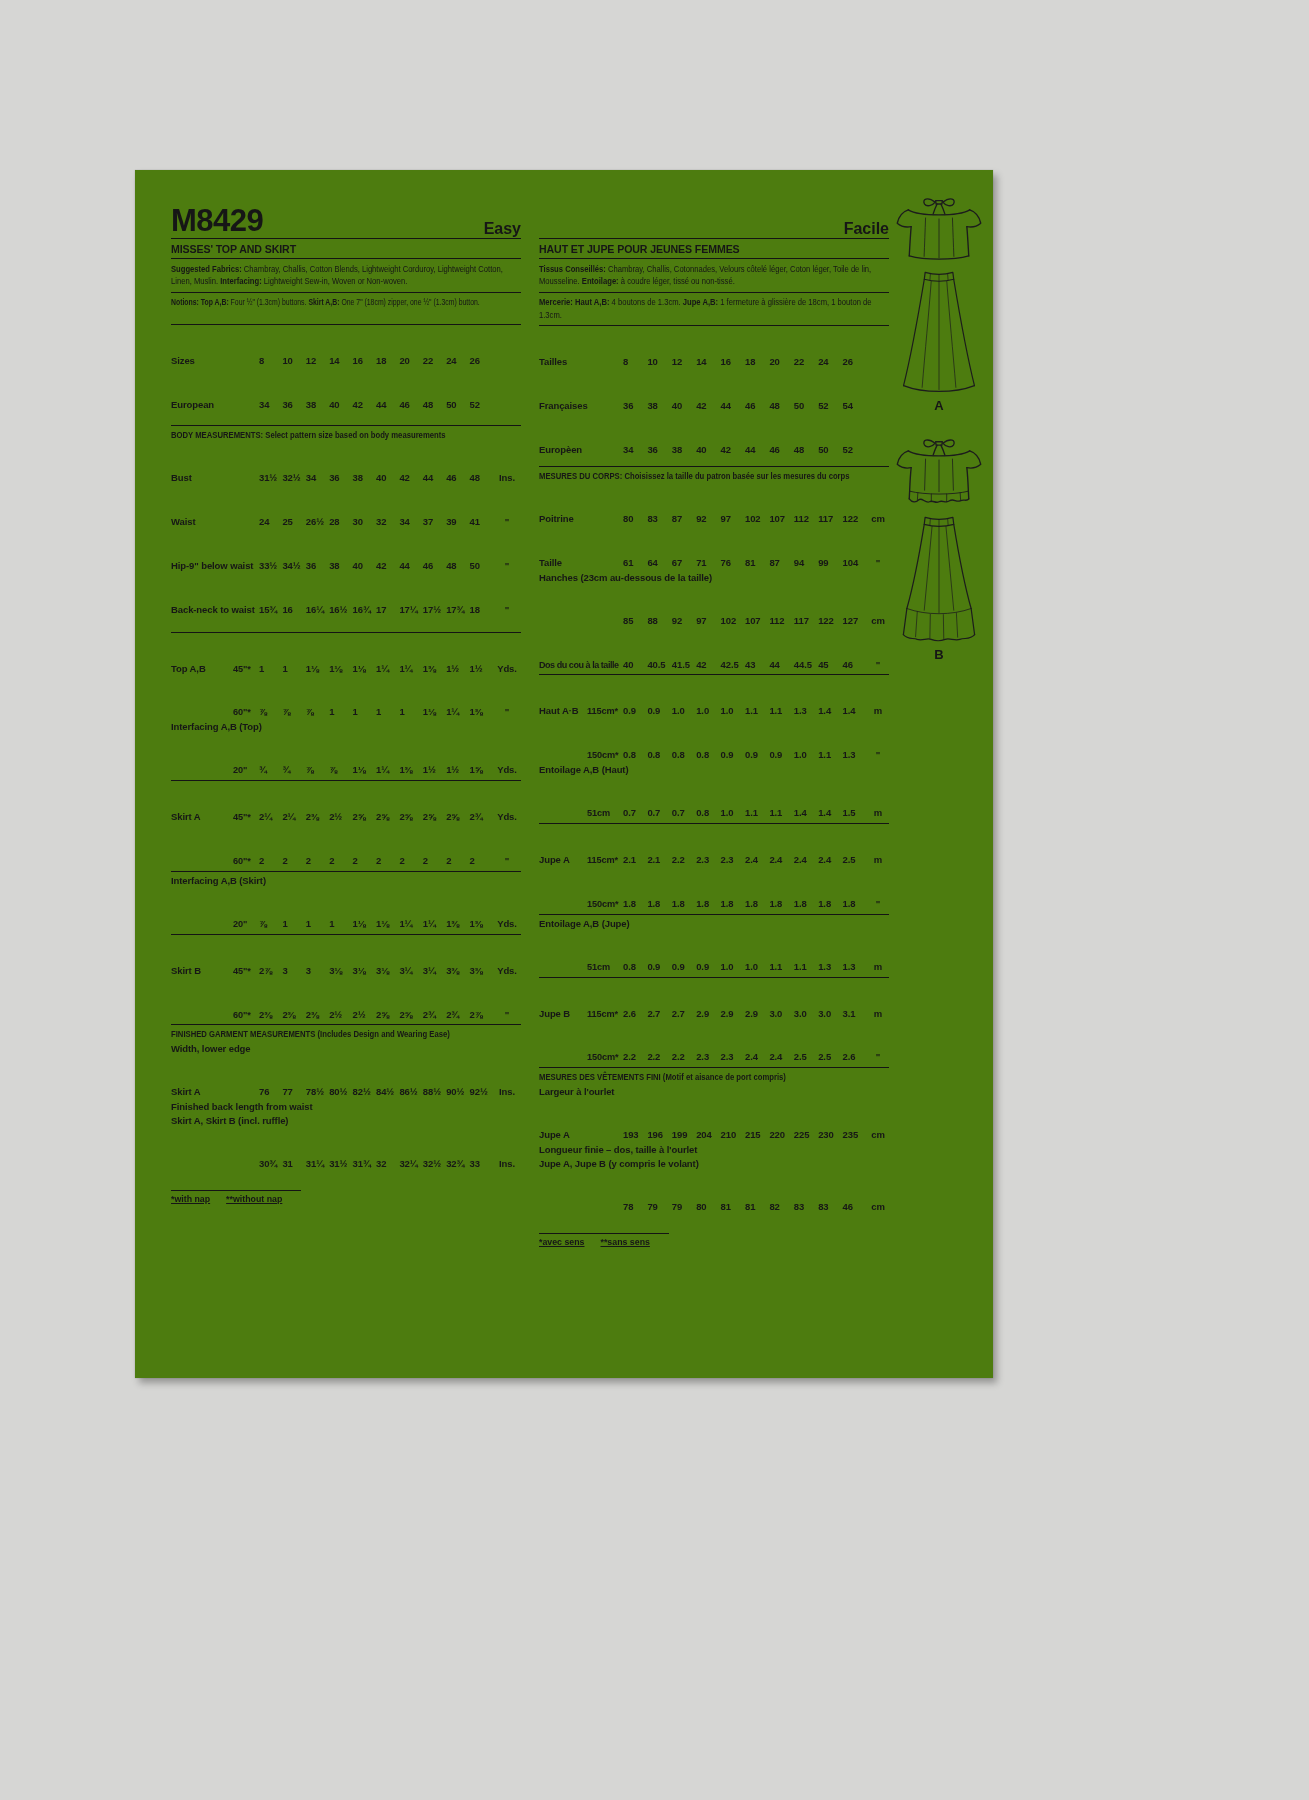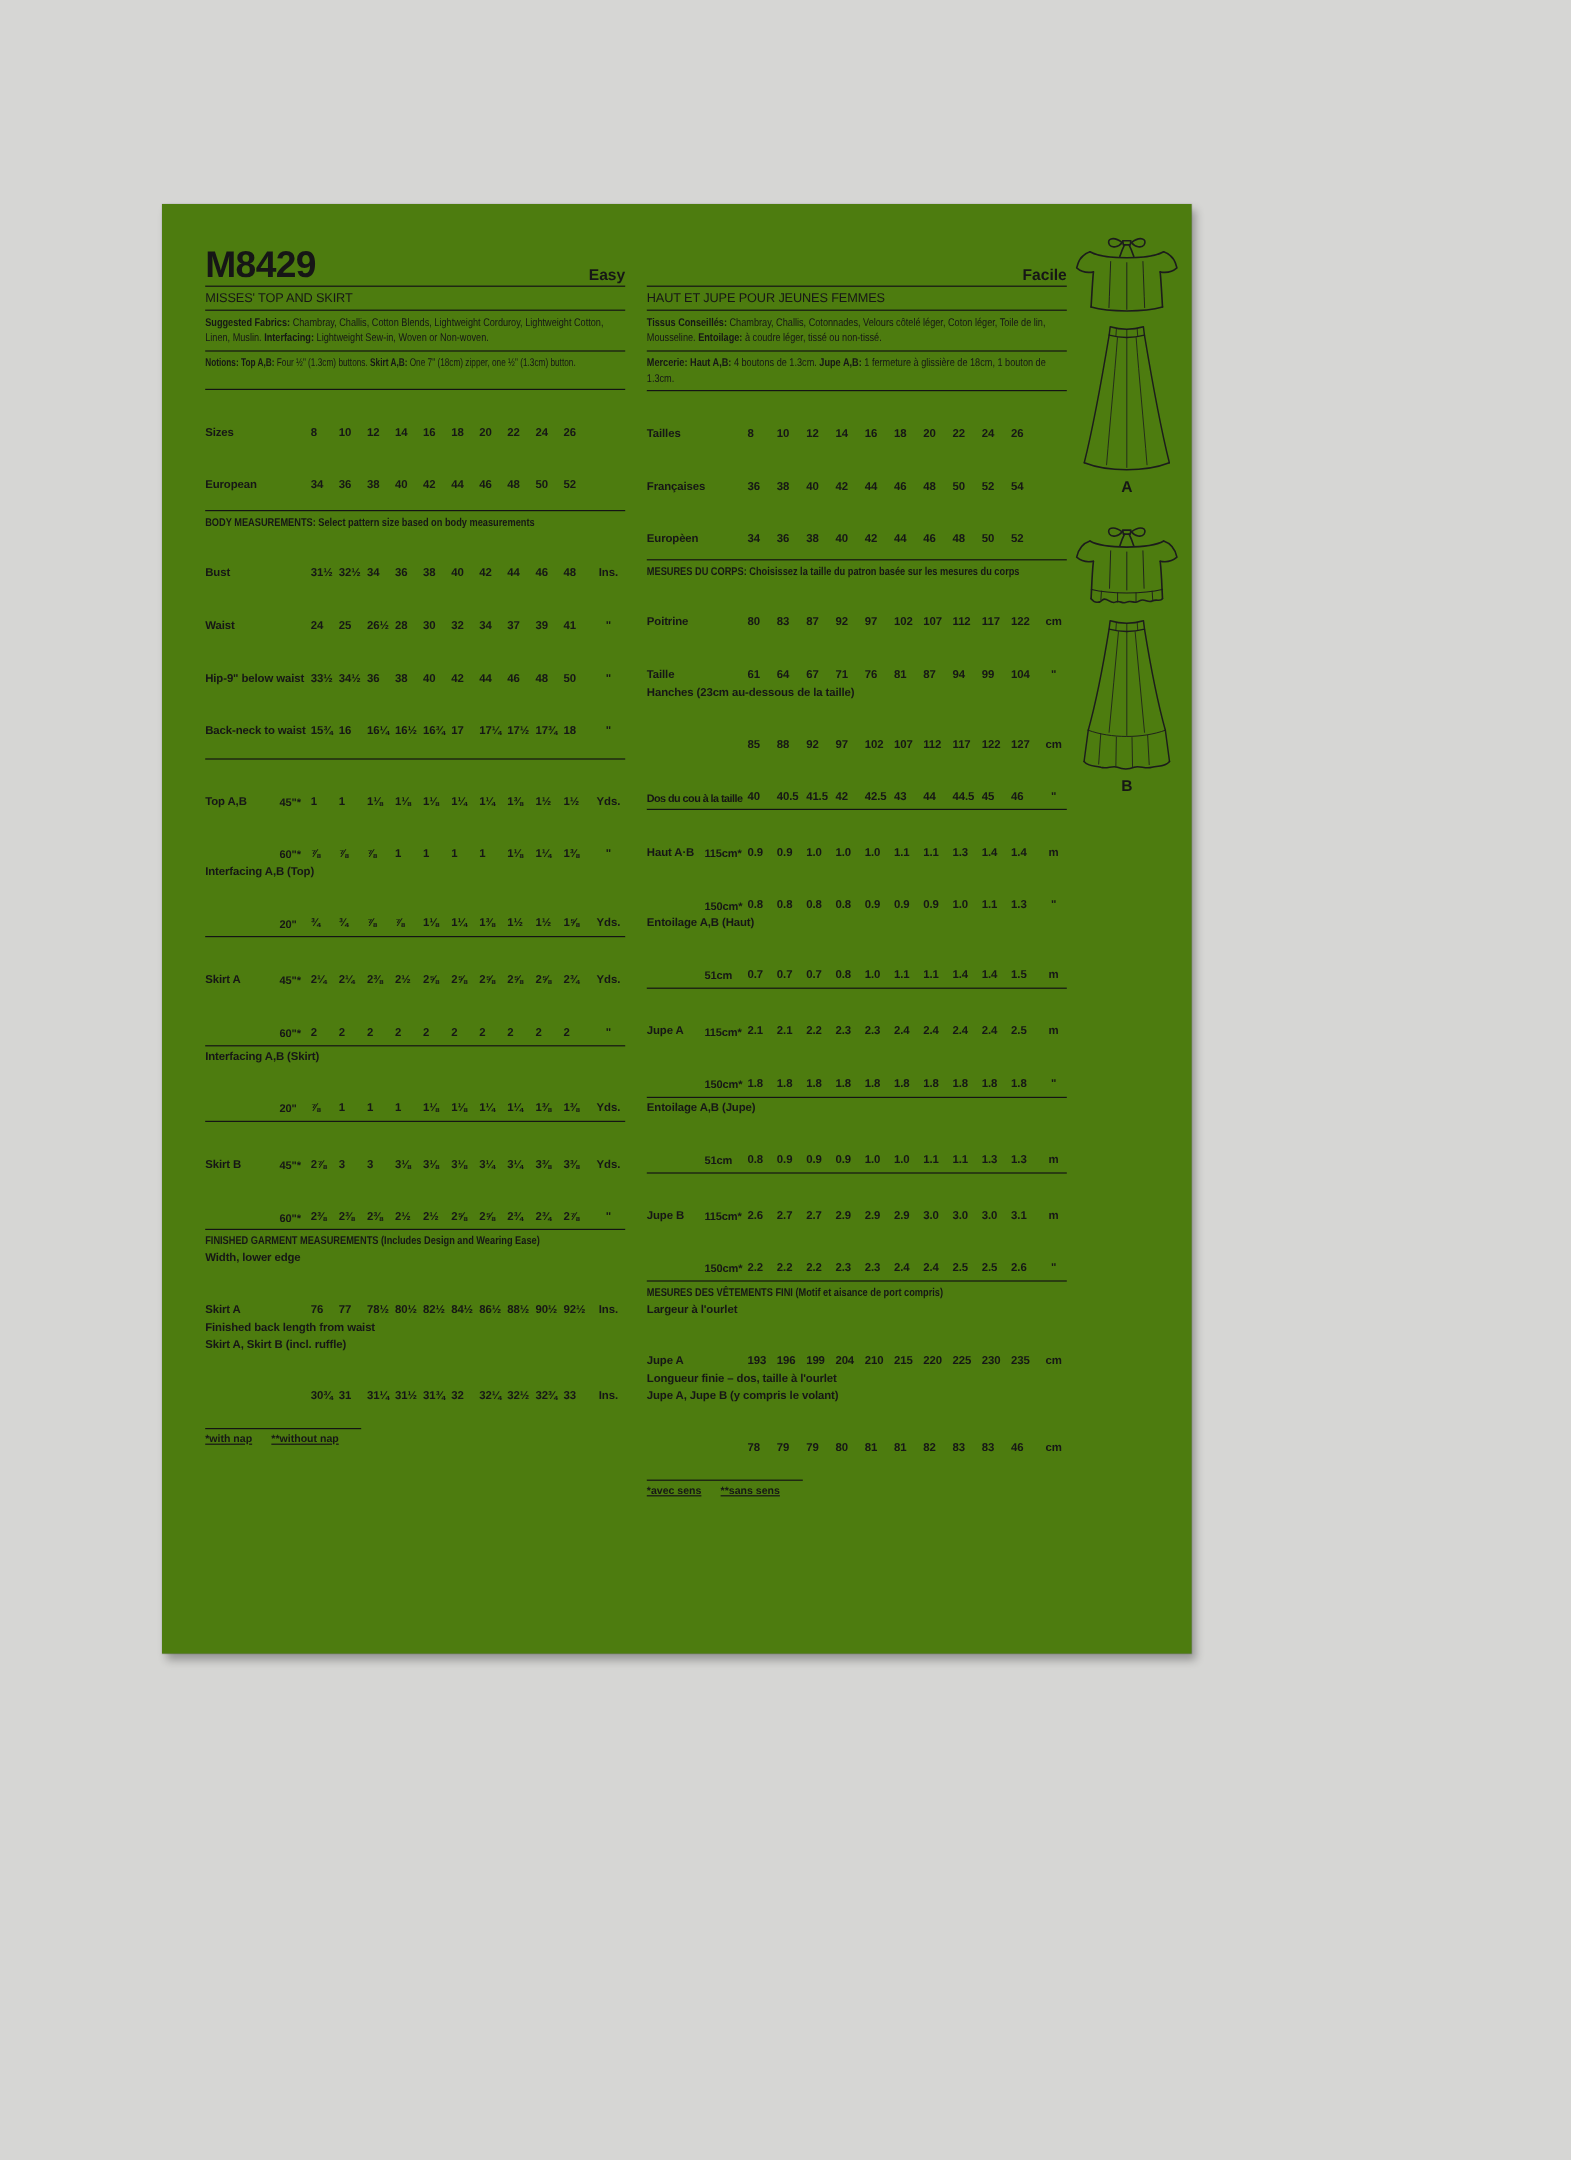--- a/index.html
+++ b/index.html
@@ -12,25 +12,25 @@
   .page{
     position:absolute;left:135px;top:170px;width:858px;height:1208px;
     background:#4d7c0f;
     box-shadow:4px 5px 7px rgba(0,0,0,.30), 0 0 1px rgba(0,0,0,.25);
   }
   .col{position:absolute;top:30px;width:350px;}
   .col-en{left:36px;}
   .col-fr{left:404px;}
   .hdr-row{display:flex;justify-content:space-between;align-items:flex-end;height:36px;}
   .code{font-size:31px;font-weight:800;letter-spacing:-.5px;line-height:30px;}
-  .diff{font-size:13px;font-weight:700;line-height:15px;}
+  .diff{font-size:16px;font-weight:700;line-height:15px;}
   .rule{border-top:1.7px solid #141414;margin:2px 0;}
   .rule.short{width:130px;}
   .sp6{height:6px;} .sp10{height:10px;} .sp12{height:12px;} .sp16{height:16px;}
-  .title{font-size:10.6px;font-weight:400;padding:2px 0 1px;letter-spacing:-.1px;white-space:nowrap;}
+  .title{font-size:10.6px;font-weight:700;padding:2px 0 1px;letter-spacing:-.1px;white-space:nowrap;}
   .para{font-size:9.3px;line-height:12.8px;padding:1.5px 0;}
   .b{font-weight:700;}
   .condp{transform:scaleX(.82);transform-origin:0 0;width:122%;}
   .condn{transform:scaleX(.74);transform-origin:0 0;width:135%;white-space:nowrap;}
   .condh{transform:scaleX(.82);transform-origin:0 0;width:122%;white-space:nowrap;}
   .thead{font-weight:700;font-size:9.4px;line-height:14.5px;}
   .tlabel{font-weight:700;font-size:9.5px;line-height:14.2px;letter-spacing:-.1px;white-space:nowrap;}
   .trow{display:grid;grid-template-columns:62px 26px 1fr 28px;
         font-weight:700;font-size:9.5px;line-height:14.8px;letter-spacing:-.1px;margin-top:29px;}
   .col-fr .trow{grid-template-columns:48px 36px 1fr 22px;}

